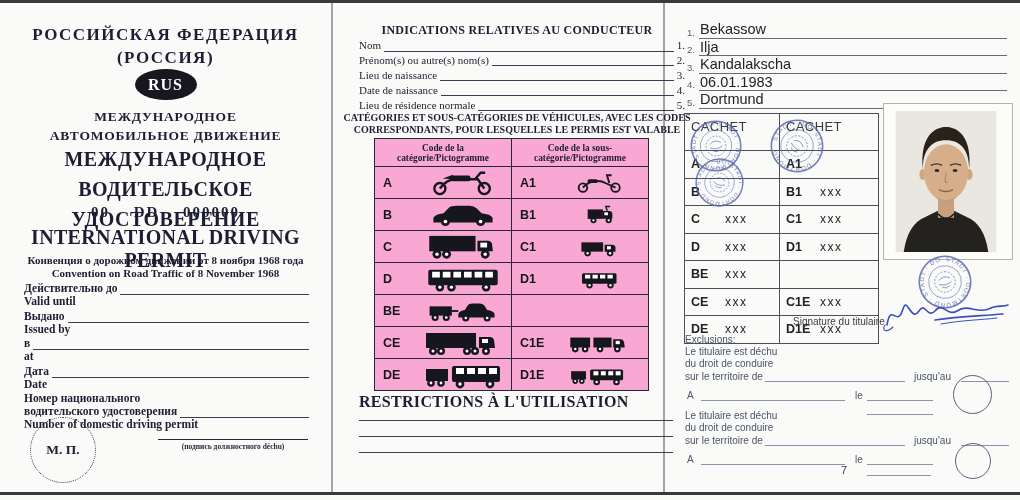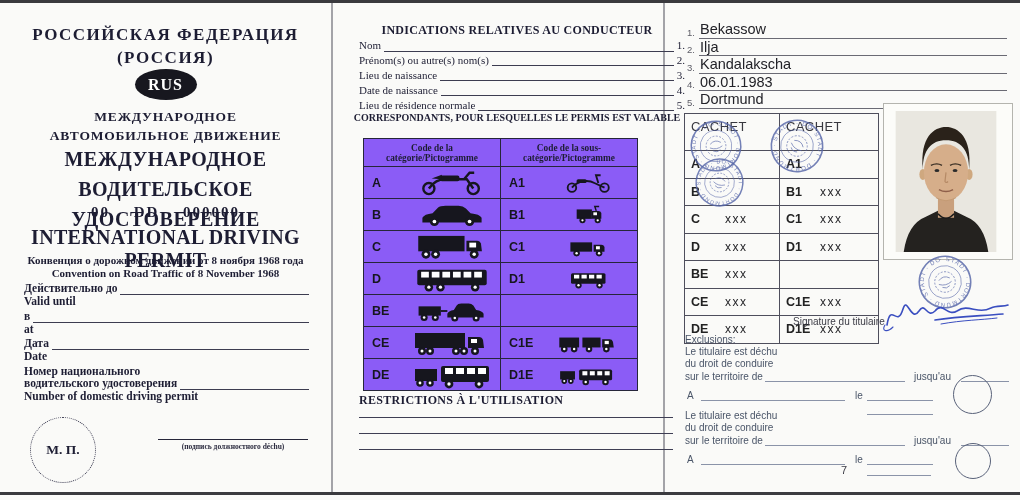--- a/index.html
+++ b/index.html
@@ -38,33 +38,33 @@
   .lp-sign     { left:158px; top:436px; width:150px; border-top:1.5px solid #26263a; }
   .lp-sign-cap { text-align:center; font-weight:bold; font-size:7.5px; padding-top:2px; color:#2a2a3e; }
 
   
   .mp-title   { top:20px; font-weight:bold; font-size:12px; letter-spacing:.3px; }
   .mp-fields  { top:37px; left:26px; right:16px; }
   .mrow       { display:flex; align-items:flex-end; font-size:11px; margin-bottom:3.4px; line-height:11.5px; }
   .mrow-rule  { flex:1; border-bottom:1px solid #3c3c50; margin:0 3px; }
   .mrow-num   { font-size:11px; }
   .mp-cathead { top:109px; font-weight:bold; font-size:10px; line-height:11.5px; }
-  .mp-table   { top:135px; left:30px; width:273px; border:1.6px solid #26263a;
-                display:grid; grid-template-columns:137px 1fr; background:#8b5cf6; }
+  .mp-table   { top:135px; left:41px; width:273px; border:1.6px solid #26263a;
+                display:grid; grid-template-columns:137px 1fr; background:#f9a8d4; }
   .th         { font-weight:bold; font-size:9.3px; text-align:center; padding:4px 6px 3px;
                 border-bottom:1.6px solid #26263a; }
   .th-l, .td-l { border-right:1.4px solid #26263a; }
   .td         { height:31px; display:flex; align-items:center; border-bottom:1.4px solid #26263a; }
   .td.last    { border-bottom:none; }
   .code       { flex:0 0 32px; padding-left:8px; font-family:"Liberation Sans", sans-serif;
                 font-weight:bold; font-size:12.5px; color:#16161e; }
   .pictw      { flex:1; text-align:center; }
   .pict       { vertical-align:middle; }
   .mp-restr   { top:390px; left:26px; right:28px; }
-  .mp-restr-t { font-weight:bold; font-size:12px; letter-spacing:.3px; }
+  .mp-restr-t { font-weight:bold; font-size:16px; letter-spacing:.3px; }
   .rule3      { border-bottom:1.6px solid #3e3e54; margin-top:15px; }
   .rule3.first{ margin-top:9px; }
 
   
   .rp-entries { top:19px; left:22px; right:13px; }
   .erow       { display:flex; align-items:flex-end; margin-bottom:1px; }
   .erow-num   { flex:0 0 12px; font-size:9.5px; color:#5c5c66; padding-bottom:1px; }
   .erow-val   { flex:1; font-size:14.5px; line-height:15.5px; color:#222228;
                 border-bottom:1.4px solid #6a6a74; padding-left:1px; }
   .rp-grid    { top:110px; left:19px; width:193px; border:1.8px solid #4e4e5c;
@@ -295,20 +295,27 @@
     <div class="abs lp-fields">
       <div class="fld">
         <div class="fld-line">
             <span>Действительно до</span>
             <span class="fld-rule"></span>
           </div>
         <div class="fld-en">Valid until</div>
       </div>
       <div class="fld">
         <div class="fld-line">
+            <span>Выдано</span>
+            <span class="fld-rule"></span>
+          </div>
+        <div class="fld-en">Issued by</div>
+      </div>
+      <div class="fld">
+        <div class="fld-line">
             <span>в</span>
             <span class="fld-rule"></span>
           </div>
         <div class="fld-en">at</div>
       </div>
       <div class="fld">
         <div class="fld-line">
             <span>Дата</span>
             <span class="fld-rule"></span>
           </div>
@@ -357,20 +364,21 @@
           <span class="mrow-num">4.</span>
         </div>
       <div class="mrow">
           <span>Lieu de résidence normale</span>
           <span class="mrow-rule"></span>
           <span class="mrow-num">5.</span>
         </div>
     </div>
 
     <div class="abs ctr mp-cathead">
+      <div>CATÉGORIES ET SOUS-CATÉGORIES DE VÉHICULES, AVEC LES CODES</div>
       <div>CORRESPONDANTS, POUR LESQUELLES LE PERMIS EST VALABLE</div>
     </div>
 
     <div class="abs mp-table">
       <div class="th th-l">Code de la catégorie/Pictogramme</div>
       <div class="th">Code de la sous-catégorie/Pictogramme</div>
 
       <div class="td td-l">
           <span class="code">A</span>
           <span class="pictw"><svg class="pict" width="74" height="26">

